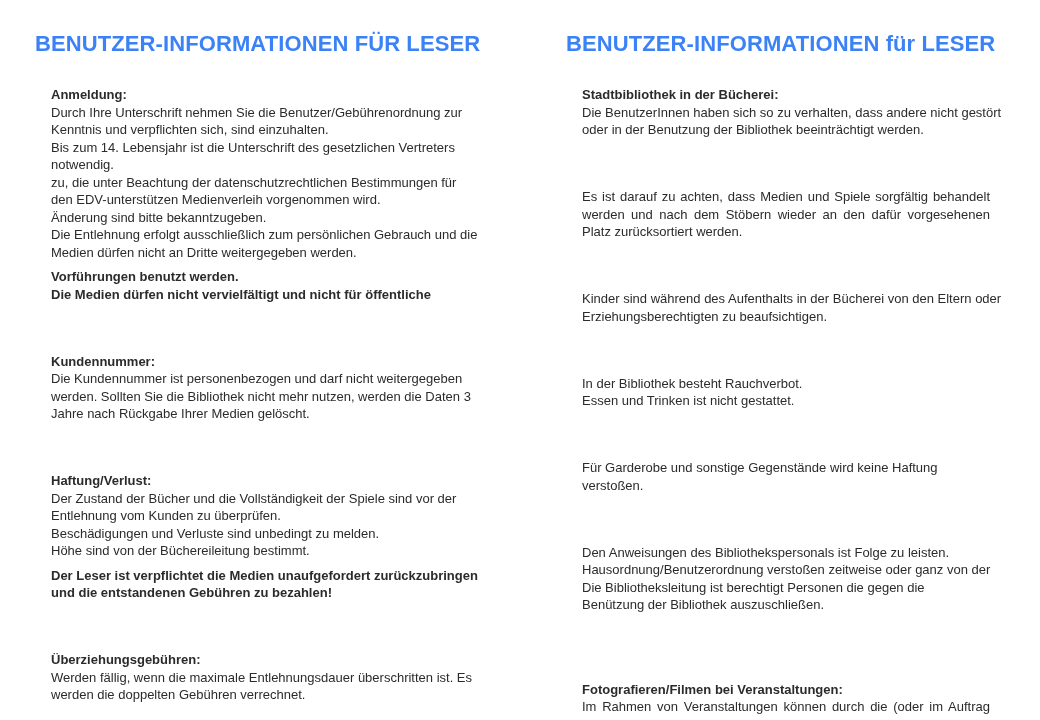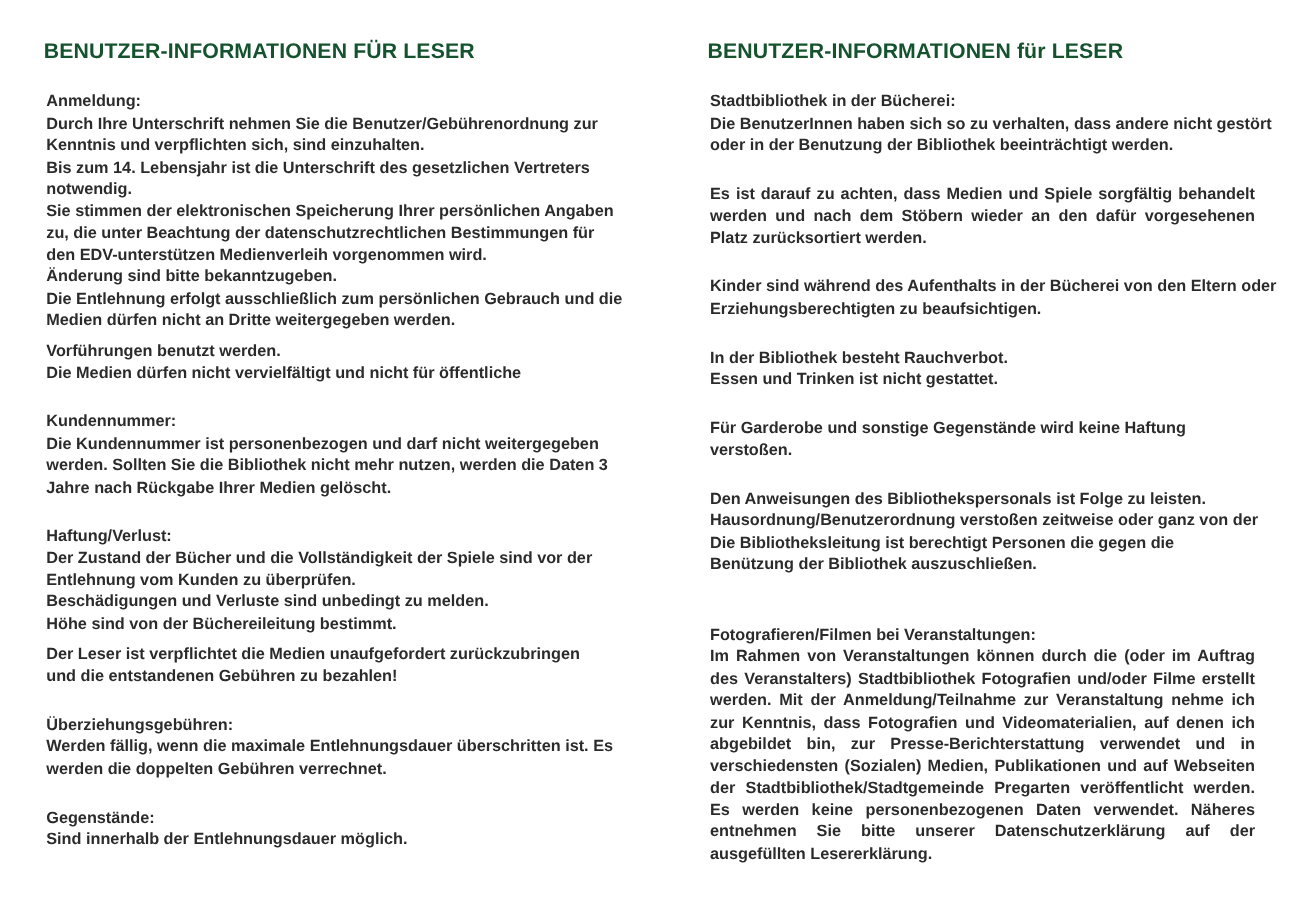--- a/index.html
+++ b/index.html
@@ -21,44 +21,43 @@
       width: 440px;
     }
     .page.left { left: 35px; }
     .page.right { left: 566px; width: 440px; }
 
     .title {
       position: absolute;
       top: 31px;
       left: 0;
       margin: 0;
-      font-size: 17px;
+      font-size: 22px;
       font-weight: bold;
-      color: #14532d;
+      color: #3b82f6;
       letter-spacing: 0.1px;
       white-space: nowrap;
     }
     .body-block {
       position: absolute;
       left: 0;
       width: 440px;
       font-size: 13px;
       line-height: 17.5px;
     }
     .sec {
-      margin: 2px;
+      margin: 16px;
     }
     .sec-h {
       font-weight: bold;
       display: block;
     }
     .line {
       display: block;
       white-space: nowrap;
-      font-weight: bold;
     }
     .bold-line {
       font-weight: bold;
       display: block;
       white-space: nowrap;
     }
     .justify {
       text-align: justify;
       text-align-last: left;
       white-space: normal;
@@ -74,21 +73,20 @@
   <h1 class="title">BENUTZER-INFORMATIONEN FÜR LESER</h1>
 
   <div class="body-block" style="top:70px;">
 
     <div class="sec">
       <span class="sec-h">Anmeldung:</span>
       <span class="line">Durch Ihre Unterschrift nehmen Sie die Benutzer/Gebührenordnung zur</span>
       <span class="line">Kenntnis und verpflichten sich, sind einzuhalten.</span>
       <span class="line">Bis zum 14. Lebensjahr ist die Unterschrift des gesetzlichen Vertreters</span>
       <span class="line">notwendig.</span>
-      <span class="line">Sie stimmen der elektronischen Speicherung Ihrer persönlichen Angaben</span>
       <span class="line">zu, die unter Beachtung der datenschutzrechtlichen Bestimmungen für</span>
       <span class="line">den EDV-unterstützen Medienverleih vorgenommen wird.</span>
       <span class="line">Änderung sind bitte bekanntzugeben.</span>
       <span class="line">Die Entlehnung erfolgt ausschließlich zum persönlichen Gebrauch und die</span>
       <span class="line">Medien dürfen nicht an Dritte weitergegeben werden.</span>
       <div class="gap-small"></div>
       <span class="bold-line">Vorführungen benutzt werden.</span>
       <span class="bold-line">Die Medien dürfen nicht vervielfältigt und nicht für öffentliche</span>
     </div>
     <div class="gap"></div>

